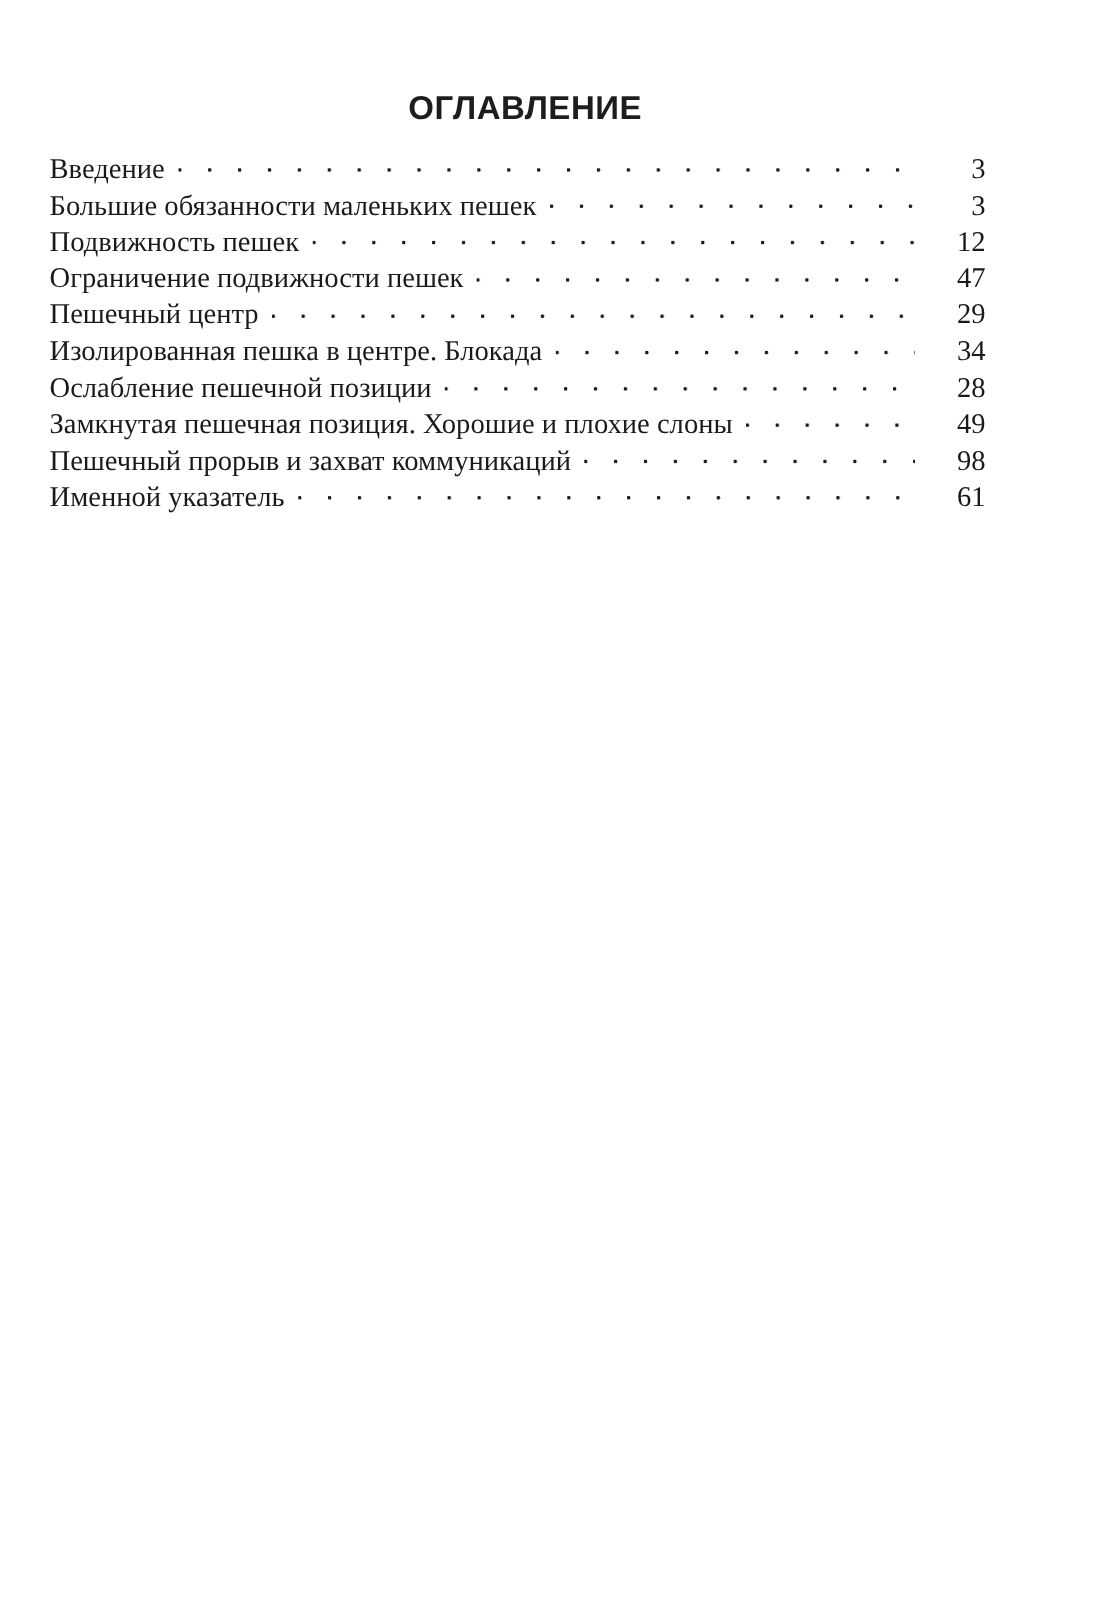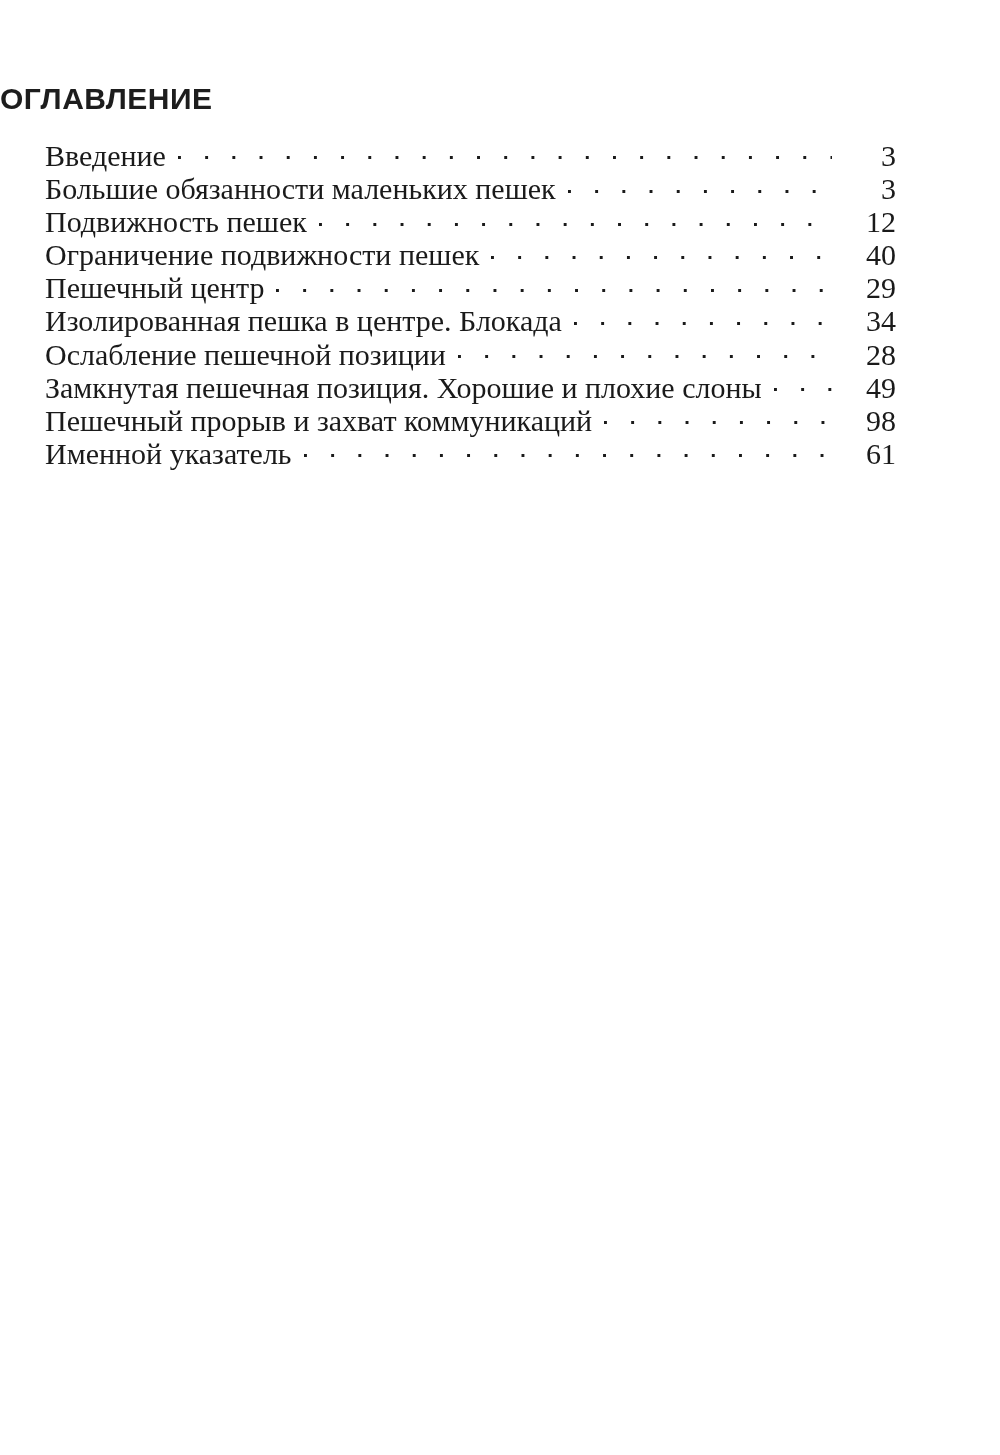--- a/index.html
+++ b/index.html
@@ -17,20 +17,21 @@
     margin: 0 auto;
     overflow: hidden;
     box-sizing: border-box;
   }
 
   .toc-title {
     position: absolute;
     top: 84px;
     left: 0;
     width: 955px;
+    text-align: center;
     font-family: "Liberation Sans", sans-serif;
     font-weight: bold;
     font-size: 30px;
     letter-spacing: 0.5px;
     color: #1d1d1d;
     line-height: 1;
   }
 
   .toc-list {
     position: absolute;
@@ -38,21 +39,21 @@
     left: 45px;
     width: 851px;
   }
 
   .toc-row {
     display: flex;
     align-items: baseline;
     width: 100%;
     height: 33.1px;
     font-family: "Liberation Serif", "DejaVu Serif", serif;
-    font-size: 30px;
+    font-size: 26px;
     color: #1a1a1a;
     white-space: nowrap;
   }
 
   .toc-label {
     flex: 0 0 auto;
     padding-right: 12px;
   }
 
   .toc-dots {
@@ -102,21 +103,21 @@
         <span class="toc-page">3</span>
       </div>
       <div class="toc-row">
         <span class="toc-label">Подвижность пешек</span>
         <span class="toc-dots"></span>
         <span class="toc-page">12</span>
       </div>
       <div class="toc-row">
         <span class="toc-label">Ограничение подвижности пешек</span>
         <span class="toc-dots"></span>
-        <span class="toc-page">40</span>
+        <span class="toc-page">47</span>
       </div>
       <div class="toc-row">
         <span class="toc-label">Пешечный центр</span>
         <span class="toc-dots"></span>
         <span class="toc-page">29</span>
       </div>
       <div class="toc-row">
         <span class="toc-label">Изолированная пешка в центре. Блокада</span>
         <span class="toc-dots"></span>
         <span class="toc-page">34</span>

